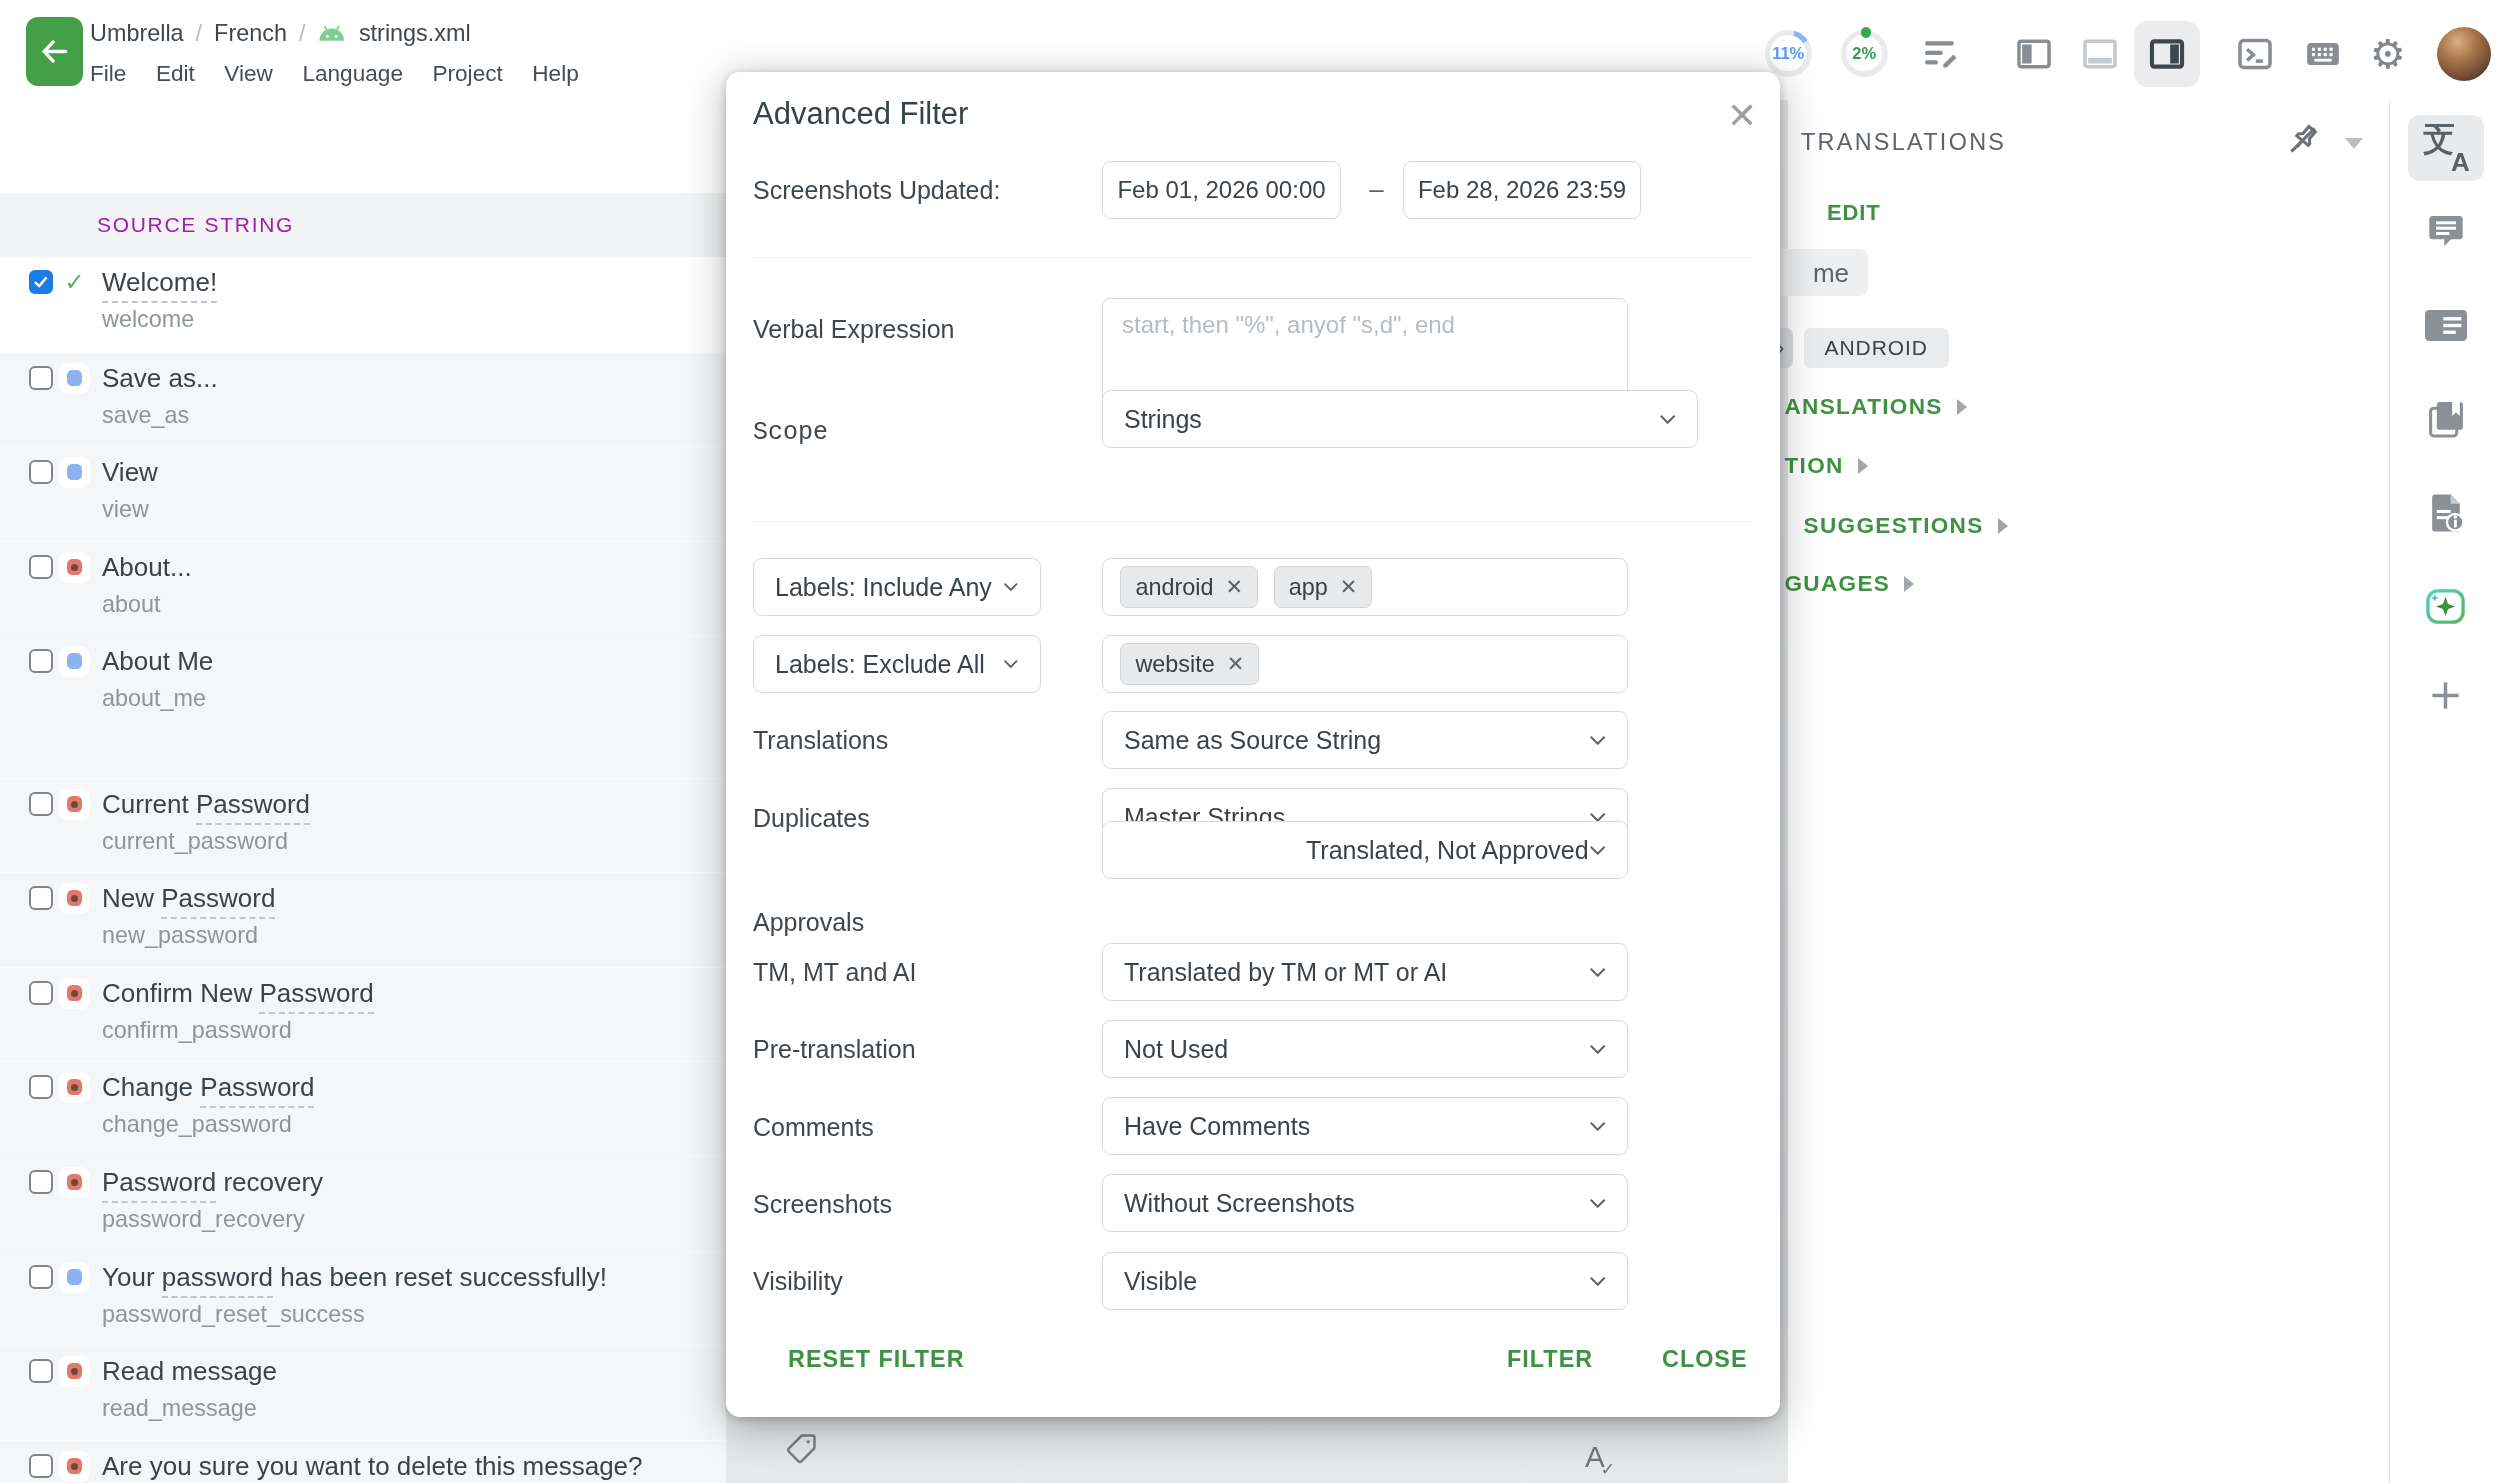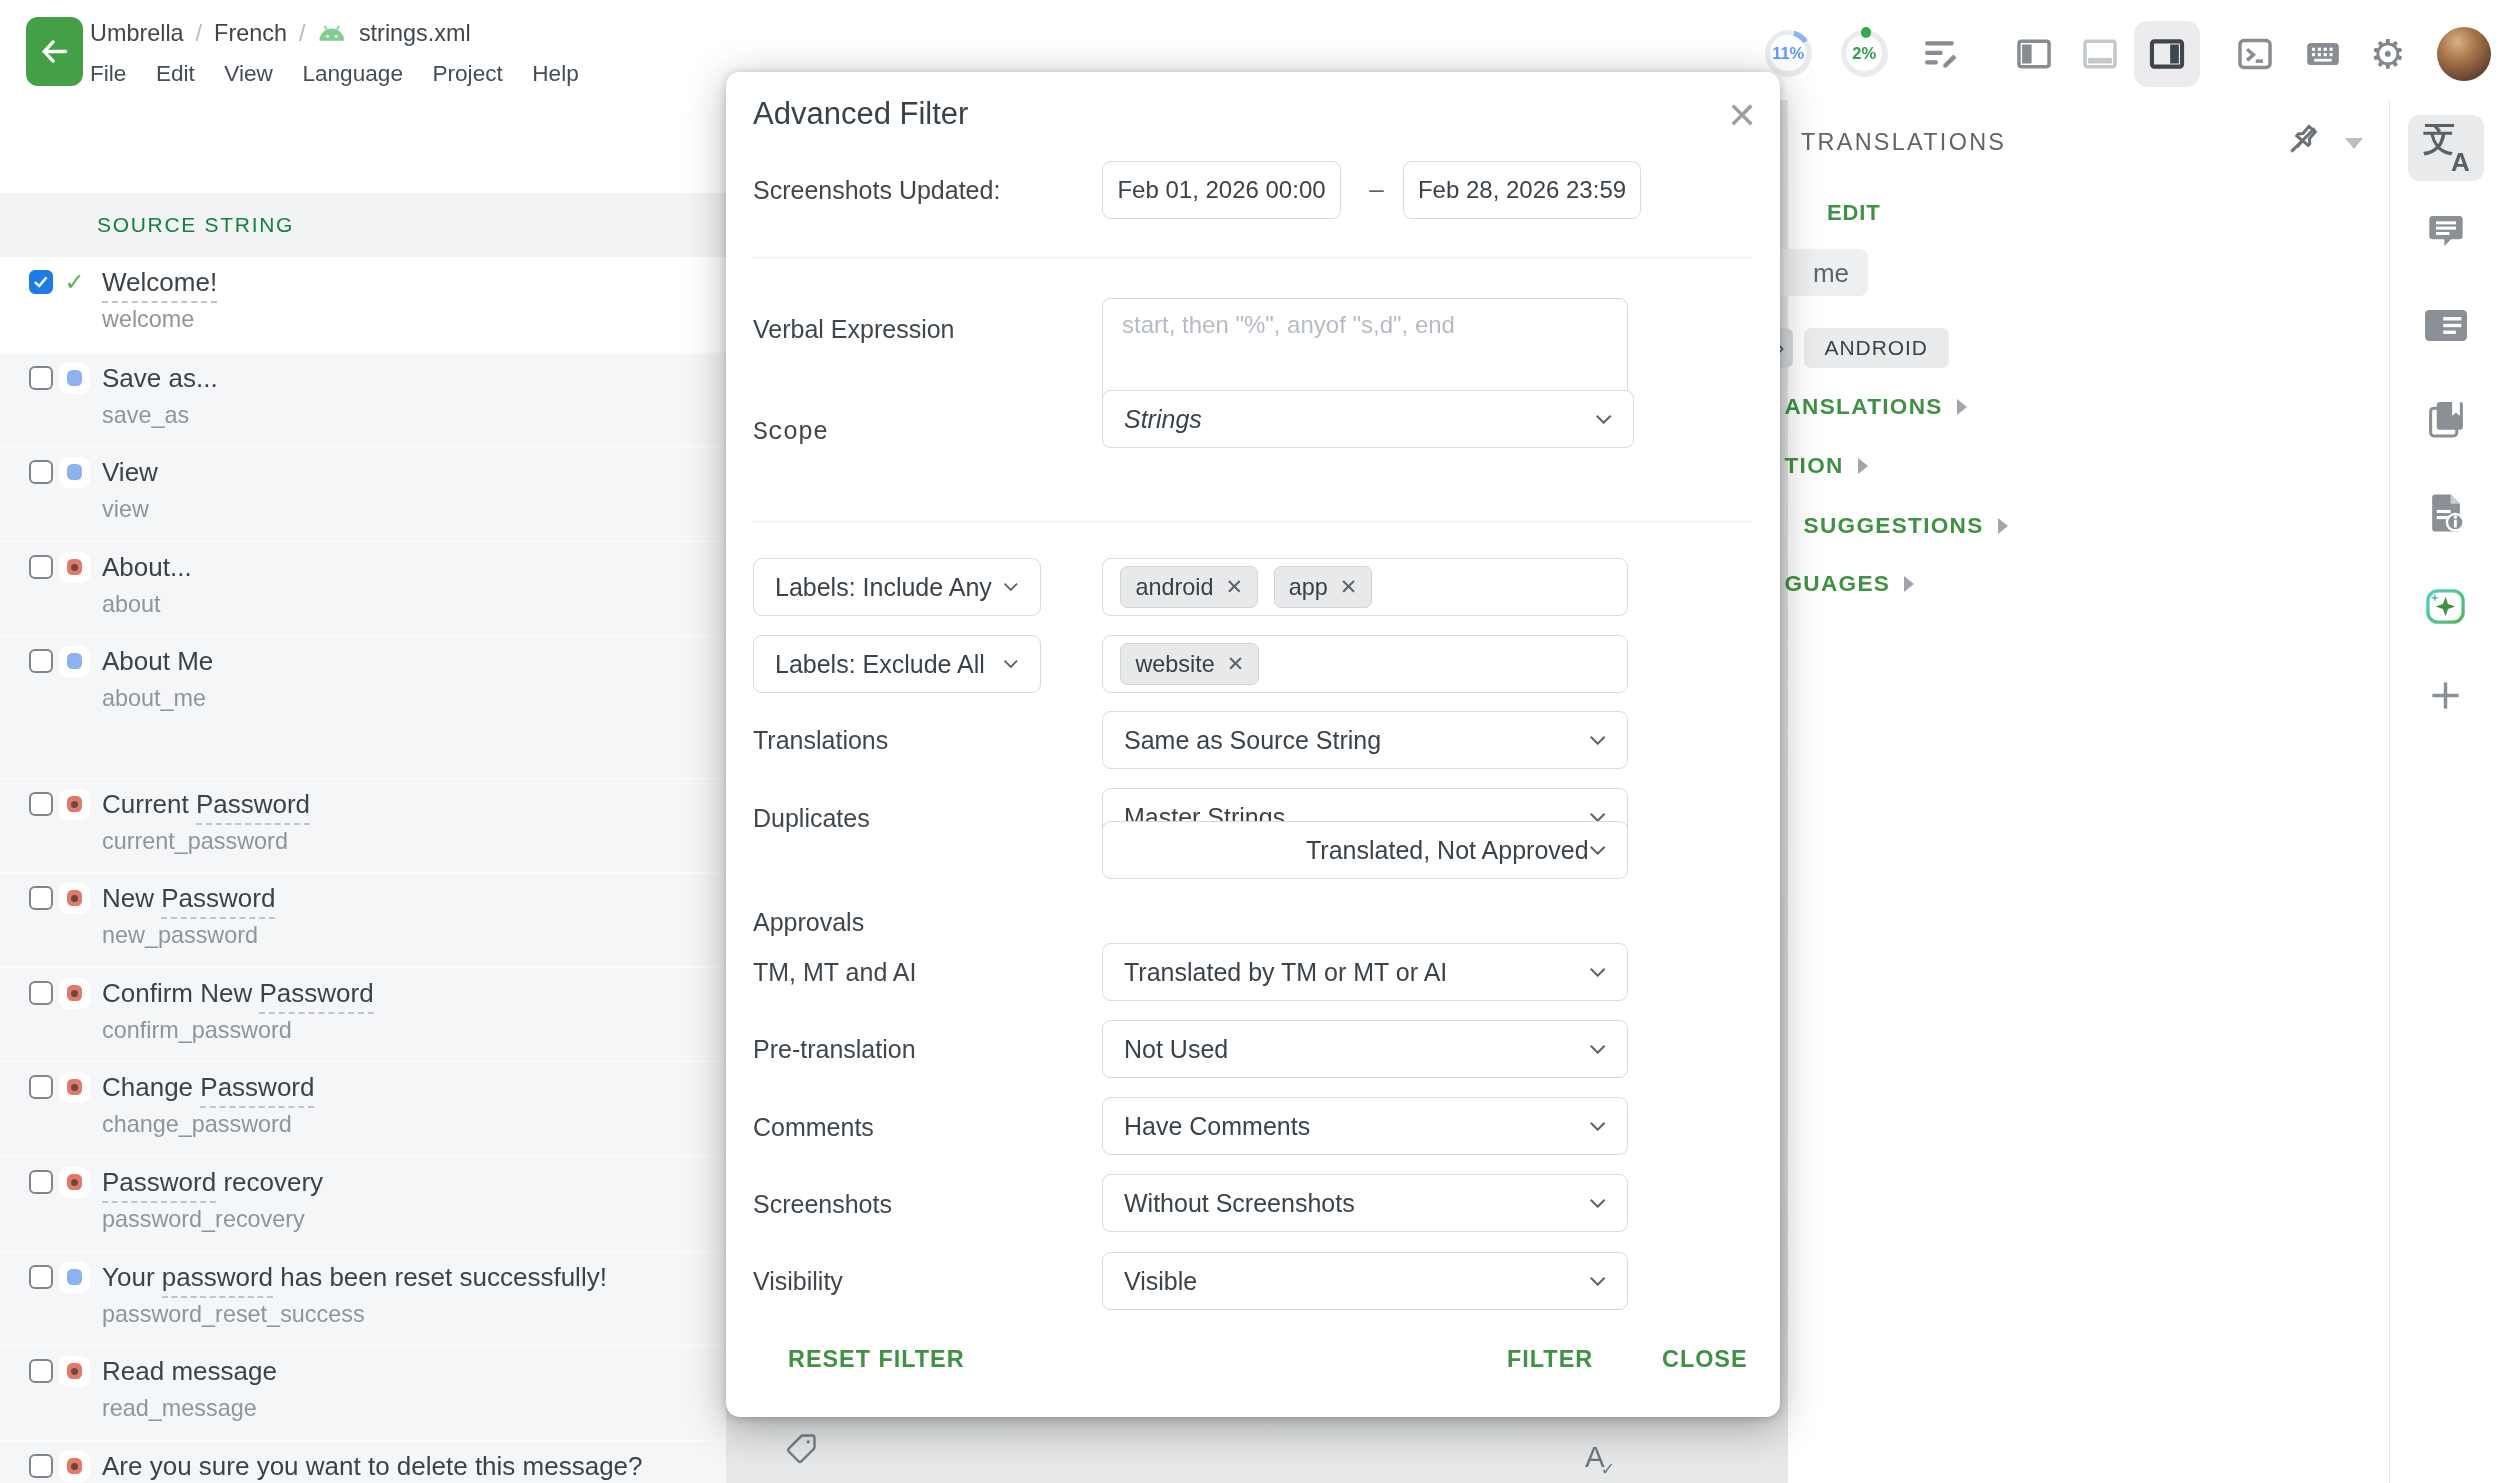--- a/index.html
+++ b/index.html
@@ -34,21 +34,21 @@
   #search-input{position:absolute;left:87px;top:120px;width:330px;height:49px;border:none;outline:none;
                 font-size:24px;color:#3b434a;font-family:inherit;background:transparent;}
   #search-input::placeholder{color:#9aa0a6;}
   .srch-icon{position:absolute;top:122px;width:42px;height:45px;display:flex;align-items:center;justify-content:center;cursor:pointer;}
   #filter-btn{position:absolute;left:490px;top:116px;width:56px;height:56px;border-radius:10.4px;background:#ededef;
               display:flex;align-items:center;justify-content:center;cursor:pointer;}
   #filter-dot{position:absolute;left:531px;top:106px;width:21px;height:21px;border-radius:50%;background:#34a853;
               border:3.5px solid #fff;}
   #list-header{position:absolute;left:0;top:193px;width:726px;height:64px;background:#f1f3f4;z-index:2;
                display:flex;align-items:center;}
-  #list-header span{margin-left:97px;font-size:21px;letter-spacing:1.7px;color:#15803d;}
+  #list-header span{margin-left:97px;font-size:21px;letter-spacing:1.7px;color:#a21caf;}
   #string-list{position:absolute;left:0;top:0;width:726px;height:1483px;z-index:2;}
   .srow{position:absolute;left:0;width:726px;background:#f5f6f7;border-top:1.7px solid #fbfcfd;cursor:pointer;}
   .srow.selected{background:#fff;border-top:none;border-bottom:0.9px solid #e4e7e9;}
   .srow .cb{position:absolute;left:29px;top:13px;width:24px;height:24px;border-radius:6px;background:#fff;
             border:2.6px solid #80868c;box-sizing:border-box;cursor:pointer;}
   .srow .cb.checked{background:#1d7be5;border-color:#1d7be5;display:flex;align-items:center;justify-content:center;}
   .srow .badge{position:absolute;left:59px;top:9.5px;width:31px;height:31px;border-radius:8.7px;background:#fff;
                display:flex;align-items:center;justify-content:center;}
   .dot{width:15.6px;height:15.6px;border-radius:5.2px;position:relative;}
   .dot.blue{background:#8cb2f0;}
@@ -463,21 +463,21 @@
 
     <div class="m-divider" style="top:185px;"></div>
 
     <div class="m-label" style="top:243px;">Verbal Expression</div>
     <div class="inputbox" id="verbal-box">
       <div class="ph">start, then "%", anyof "s,d", end</div>
       <div class="grip"></div>
     </div>
 
     <div class="m-label" style="top:346px;font-family:Liberation Mono, monospace;">Scope</div>
-    <div class="inputbox selbox" style="left:376px;top:318px;width:532px;font-style:italic;">
+    <div class="inputbox selbox" style="left:376px;top:318px;width:596px;">
       <span class="val">Strings</span>
       <svg width="17.4" height="10.4" viewBox="0 0 20 12" fill="none" stroke="#5f6368" stroke-width="2.4">
           <polyline points="2 2 10 10 18 2"></polyline>
         </svg>
     </div>
 
     <div class="m-divider" style="top:449px;"></div>
 
     <div class="inputbox selbox" style="left:27px;top:486px;width:288px;">
       <span class="val">Labels: Include Any</span>

